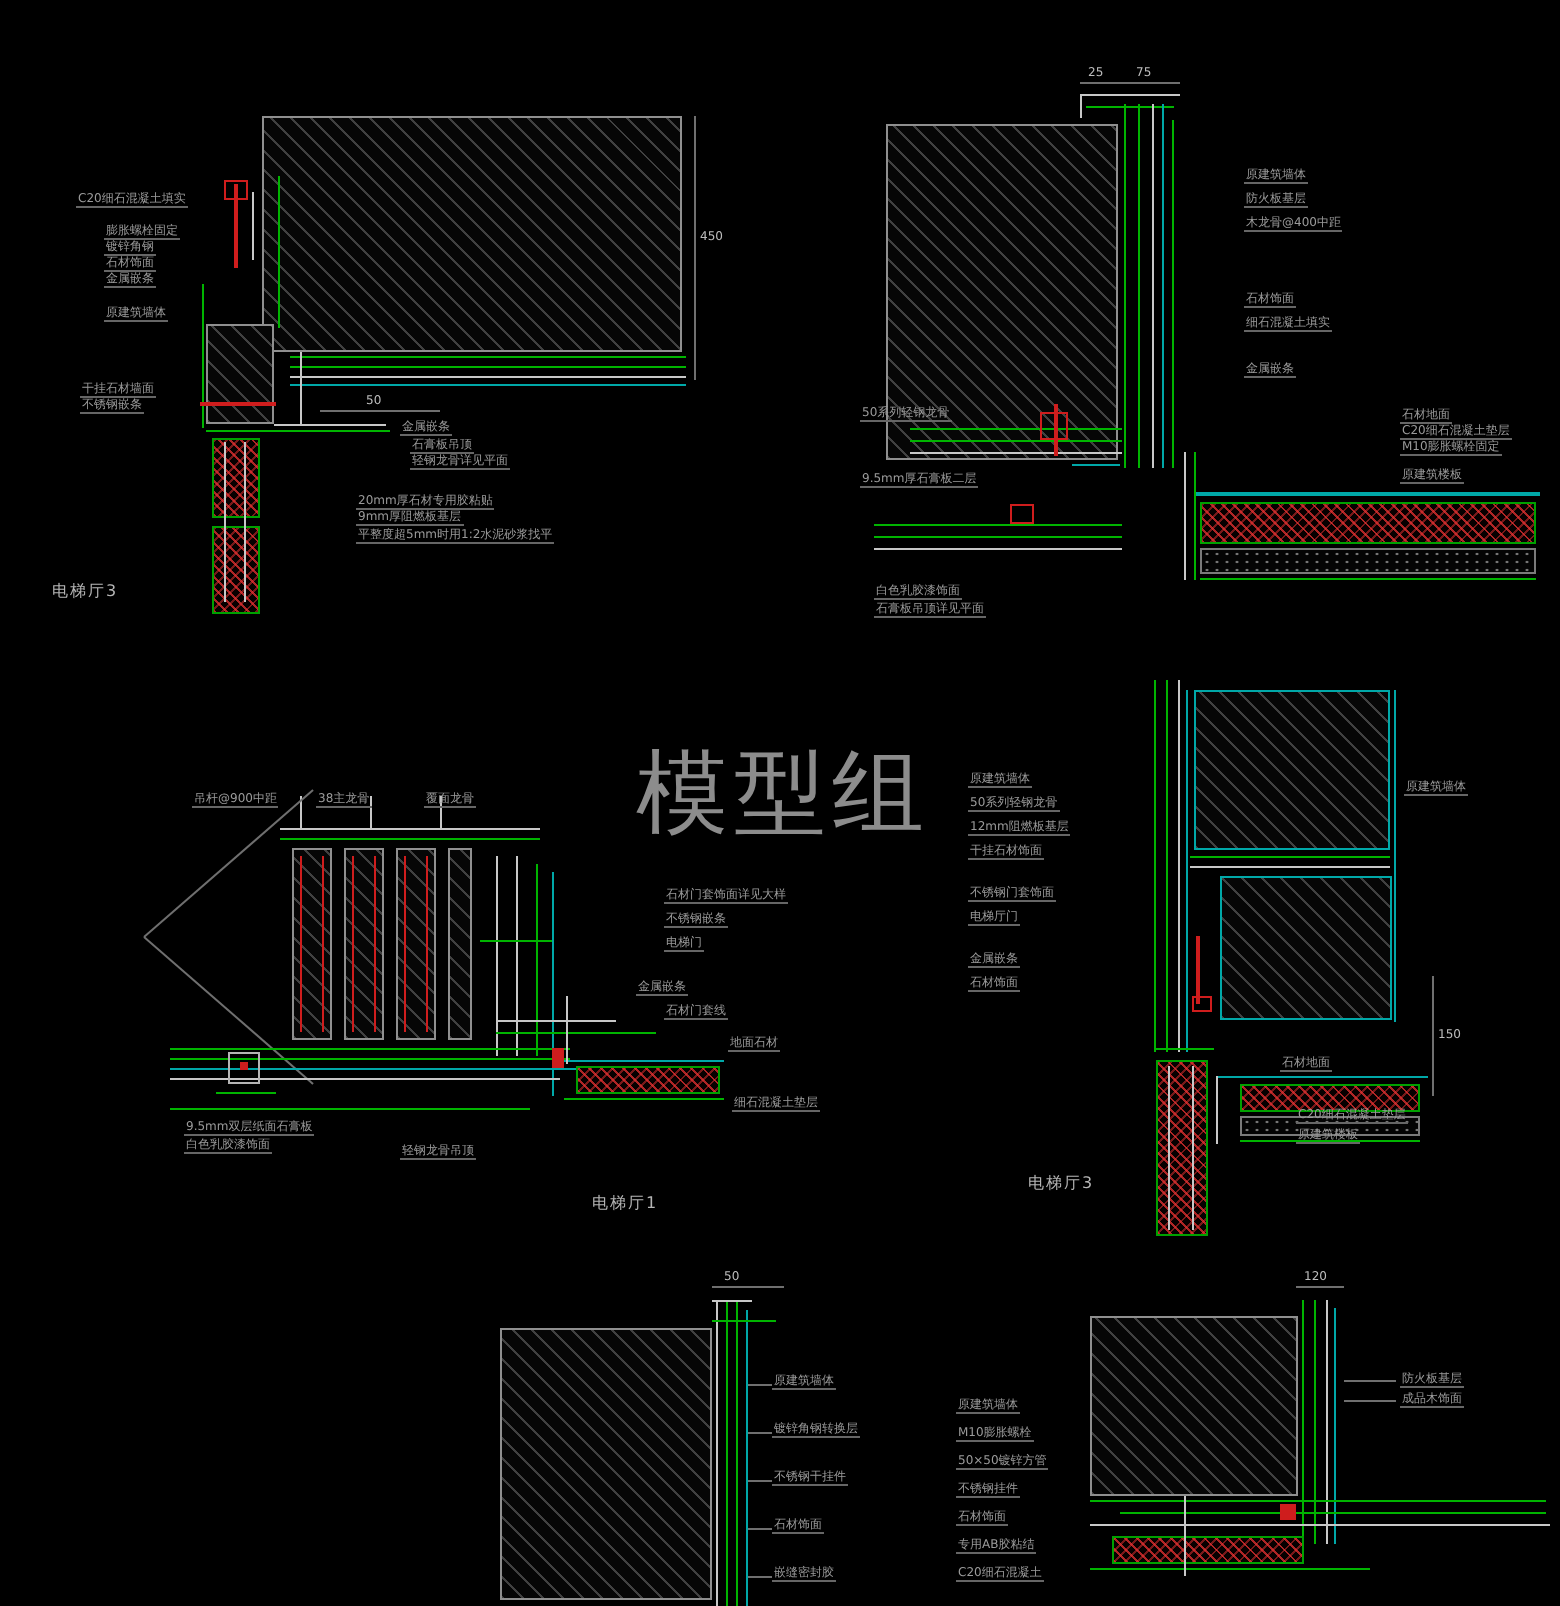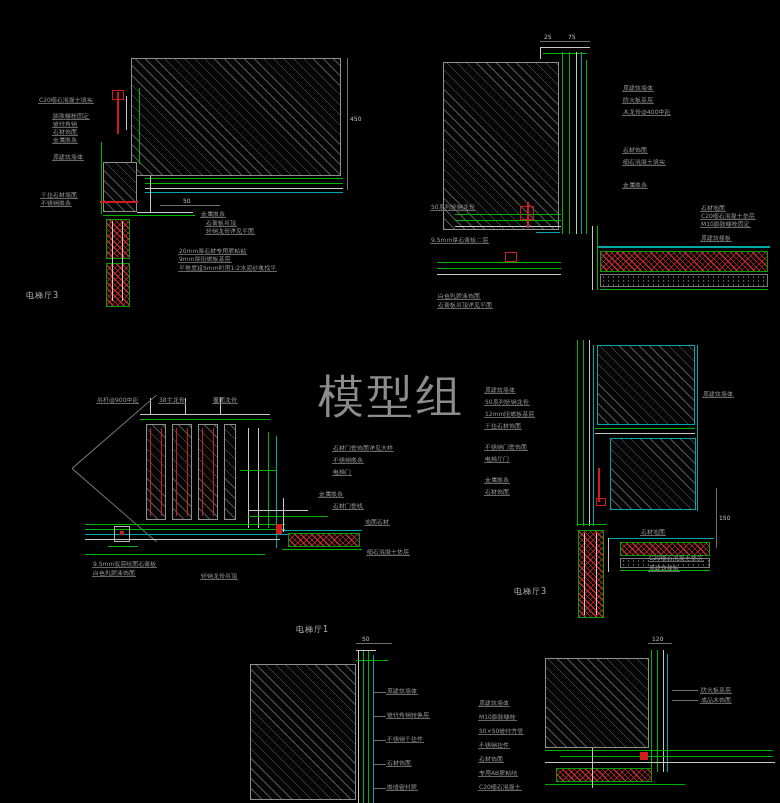--- a/index.html
+++ b/index.html
@@ -165,21 +165,21 @@
     <div class="a co" style="left:332px;top:444px">石材门套饰面详见大样</div>
     <div class="a co" style="left:332px;top:456px">不锈钢嵌条</div>
     <div class="a co" style="left:332px;top:468px">电梯门</div>
     <div class="a co" style="left:318px;top:490px">金属嵌条</div>
     <div class="a co" style="left:332px;top:502px">石材门套线</div>
     <div class="a co" style="left:364px;top:518px">地面石材</div>
     <div class="a co" style="left:366px;top:548px">细石混凝土垫层</div>
     <div class="a co" style="left:92px;top:560px">9.5mm双层纸面石膏板</div>
     <div class="a co" style="left:92px;top:569px">白色乳胶漆饰面</div>
     <div class="a co" style="left:200px;top:572px">轻钢龙骨吊顶</div>
-    <div class="a tt" style="left:296px;top:624px">电梯厅1</div>
+    <div class="a tt" style="left:296px;top:596px">电梯厅1</div>
   </div>
 
   <div>
     <div class="a hatch bcyan" style="left:597px;top:345px;width:98px;height:80px"></div>
     <div class="a vl c" style="left:697px;top:345px;height:166px"></div>
     <div class="a vl g" style="left:577px;top:340px;height:186px"></div>
     <div class="a vl g" style="left:583px;top:340px;height:186px"></div>
     <div class="a vl w" style="left:589px;top:340px;height:186px"></div>
     <div class="a vl c" style="left:593px;top:345px;height:181px"></div>
     <div class="a hl g" style="left:595px;top:428px;width:100px"></div>

